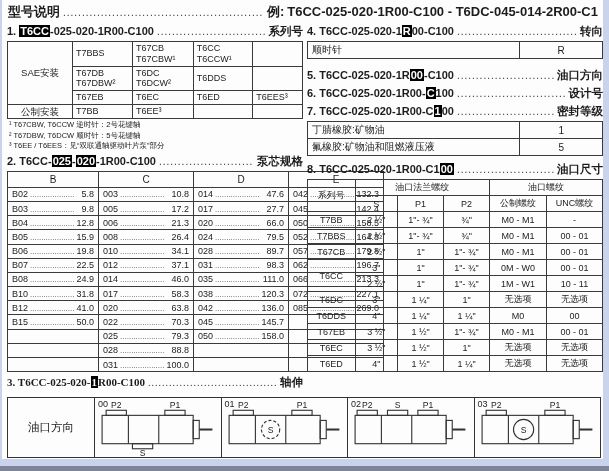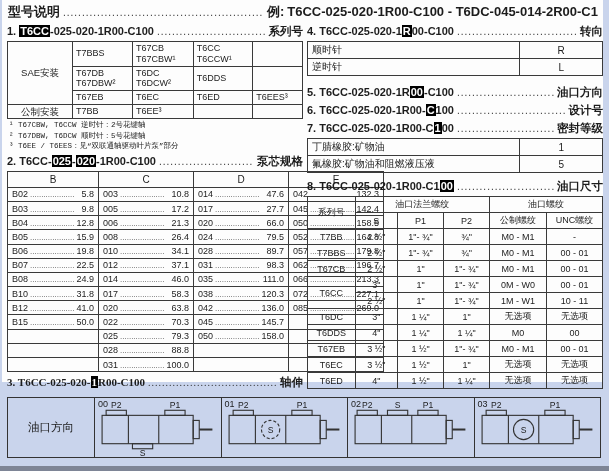--- a/index.html
+++ b/index.html
@@ -1,34 +1,34 @@
 <!DOCTYPE html>
 <html><head>
 <meta charset="utf-8">
 <style>
   html,body{margin:0;padding:0;}
   .outer{position:relative;width:609px;height:471px;background:#c9d4ec;font-family:"Liberation Sans",sans-serif;color:#1c1c1c;overflow:hidden;}
   .outer::after{content:"";position:absolute;left:0;right:0;bottom:0;height:5px;background:#7e8596;}
-  .page{position:absolute;left:2px;top:0;width:601px;height:382px;background:#fdfdfd;}
+  .page{position:absolute;left:2px;top:0;width:601px;height:459px;background:#fdfdfd;}
   
   .hdr{position:absolute;left:6px;top:3px;width:590px;display:flex;align-items:baseline;font-size:13px;font-weight:bold;}
   .dots{flex:1;overflow:hidden;white-space:nowrap;font-weight:normal;color:#333;letter-spacing:1px;margin:0 3px;font-size:10px;}
   
   .col-l{position:absolute;left:5px;top:21px;width:296px;}
   .col-r{position:absolute;left:305px;top:21px;width:296px;}
   .heading{display:flex;align-items:baseline;font-size:11px;font-weight:bold;margin:3px 0 2px 0;white-space:nowrap;}
   .heading .hl{background:#000;color:#fff;padding:0 1px;}
   .hlabel{font-weight:bold;font-size:11.5px;}
   table{border-collapse:collapse;width:100%;}
   td,th{border:1px solid #3a3a3a;font-weight:normal;}
   
   .s1t td{font-size:9px;padding:1px 3px;white-space:pre-line;line-height:1.2;}
   .s1t .mount{text-align:center;font-size:9.5px;width:70px;}
   .s1t .c2{width:57px;} .s1t .c3{width:58px;} .s1t .c4{width:58px;} .s1t .c5{width:46px;}
-  .fnotes{margin:1px 0 0 2px;font-family:Liberation Mono, monospace;}
+  .fnotes{margin:1px 0 0 2px;}
   .fnote{font-size:7.5px;line-height:1.35;color:#222;}
   
   .s2t th{font-size:10px;height:13px;}
   .s2t td{height:13.2px;padding:0 4px;font-size:9px;}
   .sc{display:flex;align-items:baseline;}
   .sc .code{white-space:nowrap;}
   .sc .dfill{flex:1;overflow:hidden;white-space:nowrap;color:#444;margin:0 2px;font-size:8px;}
   .sc .val{white-space:nowrap;}
   
   .kv td{font-size:10px;height:14px;padding:1px 4px;}
@@ -479,24 +479,20 @@
       <span class="dots">..........................................................................................</span>
       <span class="hlabel">转向</span>
     </div>
 
     <table class="kv">
       <tbody>
             <tr>
         <td class="k">顺时针</td>
         <td class="v">R</td>
       </tr>
-      <tr>
-        <td class="k">逆时针</td>
-        <td class="v">L</td>
-      </tr>
     </tbody>
         </table>
 
     <div class="heading" style="margin-top:9px;">
       <span><span>5. T6CC-025-020-1R</span><span class="hl">00</span><span>-C100</span></span>
       <span class="dots">..........................................................................................</span>
       <span class="hlabel">油口方向</span>
     </div>
 
     <div class="heading">

